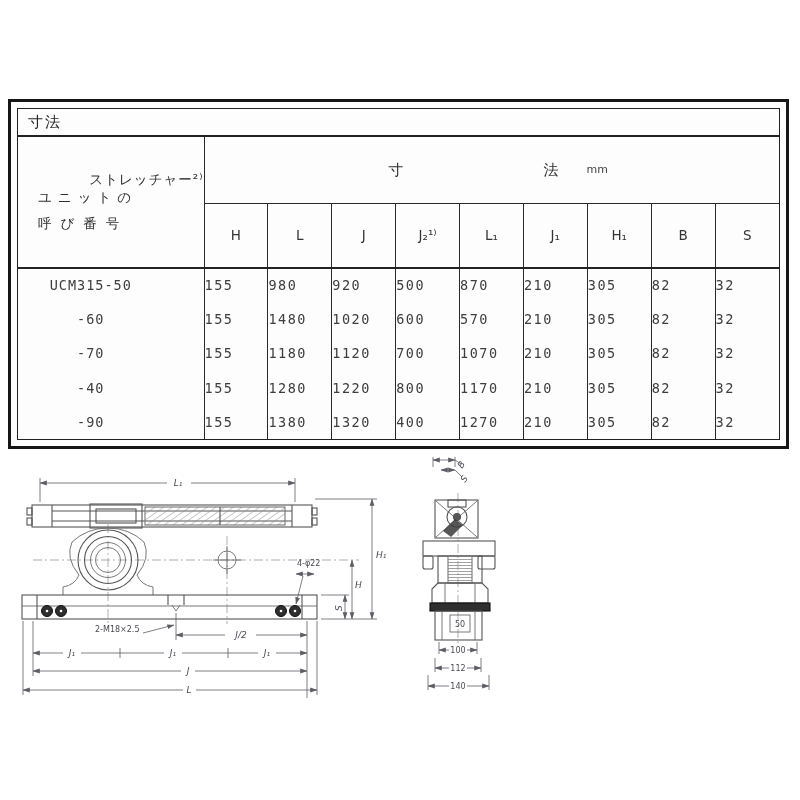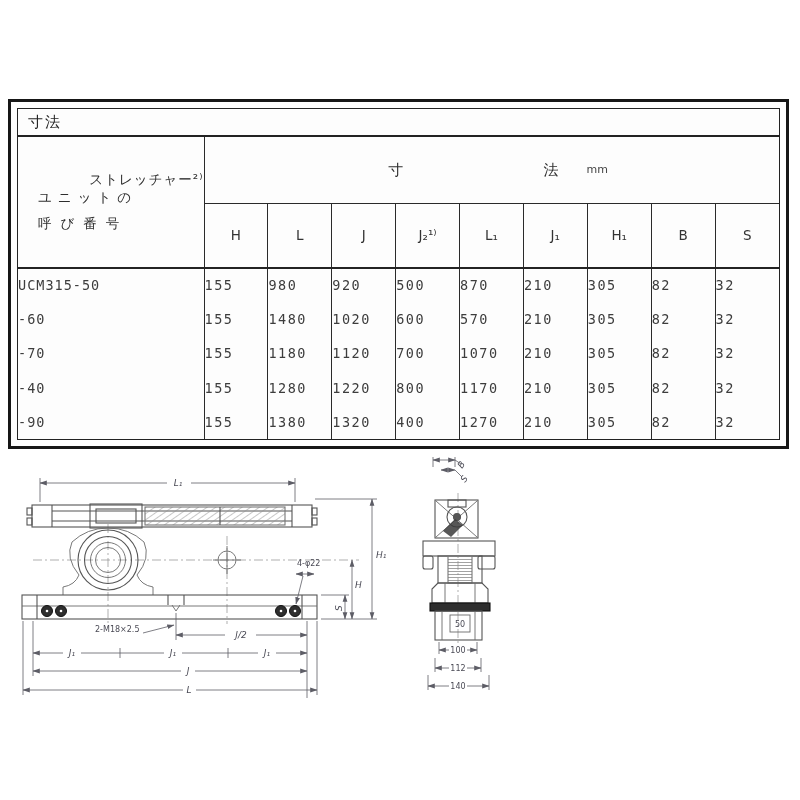--- a/index.html
+++ b/index.html
@@ -23,21 +23,21 @@
   .span-head { height:66px; border-bottom:1.5px solid #2a2a2a; position:relative;
                font-size:15px; color:#2e2e2e; }
   .span-head .sh1 { position:absolute; left:32%; top:24px; }
   .span-head .sh2 { position:absolute; left:59%; top:24px; }
   .span-head .sh3 { position:absolute; left:66.5%; top:26px; font-size:11px; color:#444; }
   .r-cols th { height:64px; border-bottom:2.5px solid #232323; font-size:13.5px;
                color:#333; text-align:center; vertical-align:middle; }
   .r-data td { height:34px; font-size:13.5px; color:#3d3d3d;
                font-family:"DejaVu Sans Mono","Liberation Mono",monospace; letter-spacing:1.5px;
                vertical-align:middle; }
-  .r-data td.c-name { text-align:left; padding-right:40px; letter-spacing:1px; }
+  .r-data td.c-name { text-align:center; padding-right:40px; letter-spacing:1px; }
 
   
   .draw { position:absolute; }
   .front { left:15px; top:458px; width:390px; height:250px; }
   .side  { left:415px; top:453px; width:120px; height:250px; }
   svg .p  { fill:none; stroke:#555; stroke-width:1.1; }
   svg .p2 { fill:none; stroke:#6a6a6a; stroke-width:0.9; }
   svg .d  { fill:none; stroke:#5d5d66; stroke-width:0.8; }
   svg .cl { fill:none; stroke:#8d8d8d; stroke-width:0.7; stroke-dasharray:9 3 2 3; }
   svg text { fill:#4a4a55; font-family:"DejaVu Sans","Liberation Sans",sans-serif; }

